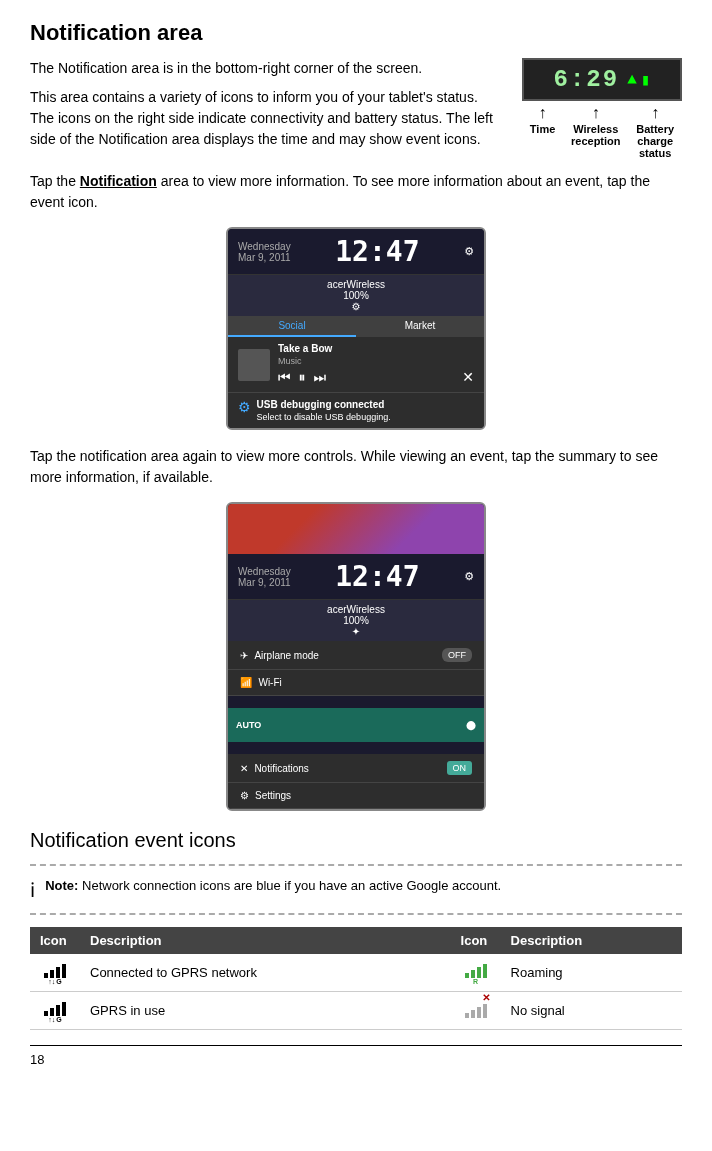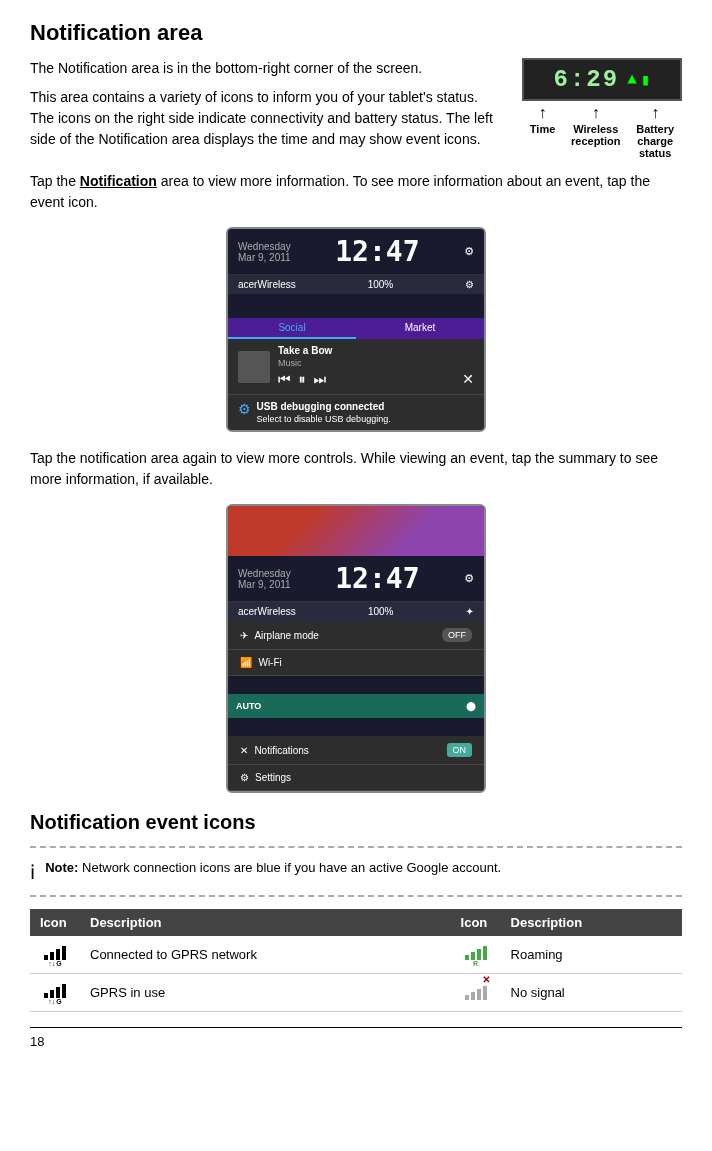--- a/index.html
+++ b/index.html
@@ -12,21 +12,21 @@
       min-height: 1151px;
       padding: 20px 30px;
     }
     h1 {
       font-size: 22px;
       font-weight: bold;
       margin-bottom: 12px;
     }
     h2 {
       font-size: 20px;
-      font-weight: bold;
+      font-weight: normal;
       margin-bottom: 10px;
       margin-top: 18px;
     }
     .section-intro {
       display: flex;
       gap: 20px;
       align-items: flex-start;
       margin-bottom: 12px;
     }
     .intro-text {
@@ -133,25 +133,25 @@
       align-items: center;
     }
     .phone-wifi-row {
       background: #2a2a3e;
       color: #fff;
       font-size: 10px;
       padding: 4px 10px;
       display: flex;
       justify-content: space-between;
       align-items: center;
+      flex-direction: column;
     }
     .phone-tabs {
       display: flex;
-      background: #4c1d95;
-      margin-top: 24px;
+      background: #404040;
     }
     .phone-tab {
       flex: 1;
       text-align: center;
       color: #fff;
       font-size: 10px;
       padding: 4px 2px;
       border-bottom: 2px solid transparent;
     }
     .phone-tab.active {
@@ -232,28 +232,28 @@
       border-radius: 6px;
     }
     .toggle-on {
       background: #4a9;
       color: #fff;
       font-size: 9px;
       padding: 2px 6px;
       border-radius: 3px;
     }
     .auto-bar {
-      height: 24px;
+      height: 34px;
       background: #1a6a5a;
       display: flex;
       align-items: center;
       padding: 0 8px;
       font-size: 9px;
       color: #fff;
-      margin: 18px 0;
+      margin: 12px 0;
     }
     .auto-bar .auto-label {
       font-weight: bold;
       margin-right: auto;
     }
 
     
     .tap-again {
       margin: 0 0 14px 0;
       line-height: 1.5;

